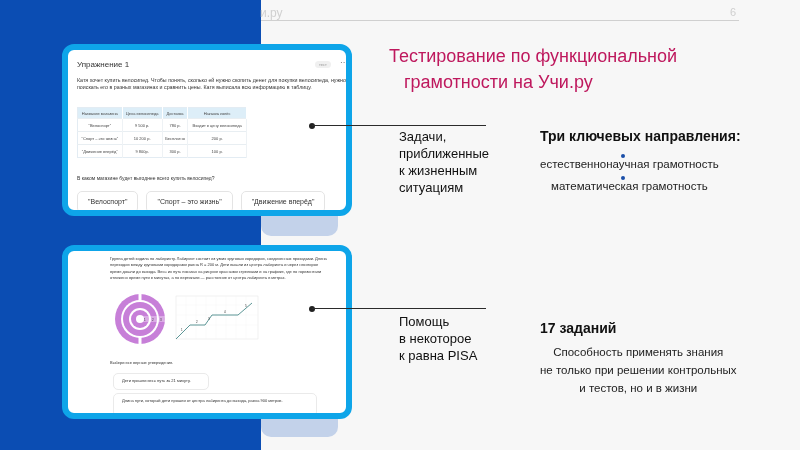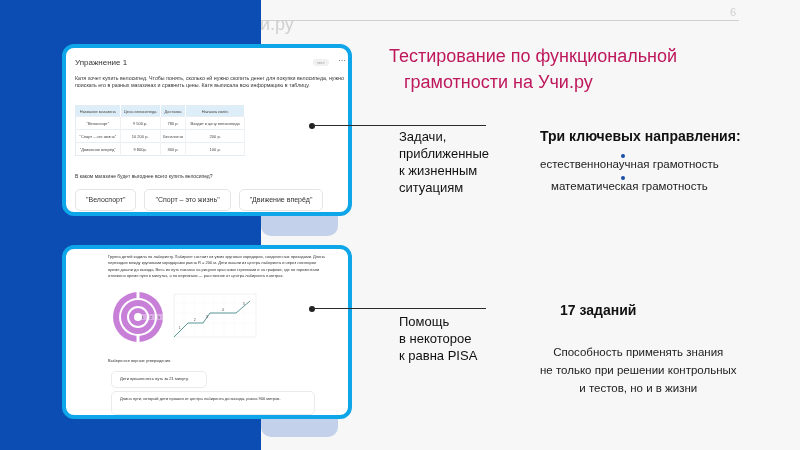--- a/index.html
+++ b/index.html
@@ -1,25 +1,25 @@
 <!DOCTYPE html>
 <html><head>
 <meta charset="utf-8">
 <style>
   * { box-sizing: border-box; margin: 0; padding: 0; }
   html, body { width: 800px; height: 450px; overflow: hidden; }
   body { position: relative; background: #f7f7f7; font-family: "Liberation Sans", sans-serif; color: #111; }
   .blue-band { position: absolute; left: 0; top: 0; width: 261px; height: 450px; background: #0b4db3; }
   .header-line2 { position: absolute; left: 261px; top: 20px; width: 478px; height: 1px; background: #d0d0d0; }
-  .header-brand { position: absolute; left: 260px; top: 6px; font-size: 18px; color: #d0d0d0; margin-top: 8px; }
+  .header-brand { position: absolute; left: 260px; top: 6px; font-size: 12px; color: #d0d0d0; }
   .page-num { position: absolute; left: 730px; top: 6px; font-size: 11px; color: #cfcfcf; }
 
   .shadow-tab { position: absolute; background: #c3d2ea; border-radius: 0 0 10px 10px; }
 
-  .card { position: absolute; background: #fff; border: 4px solid #0ea5e9; border-radius: 12px; overflow: hidden; }
+  .card { position: absolute; background: #fff; border: 6px solid #0ea5e9; border-radius: 12px; overflow: hidden; }
   .card1 { left: 62px; top: 44px; width: 290px; height: 172px; }
   .card2 { left: 62px; top: 245px; width: 290px; height: 174px; }
 
   .c1-title { position: absolute; left: 9px; top: 10px; font-size: 8px; color: #333; }
   .c1-badge { position: absolute; left: 247px; top: 11px; font-size: 4px; color: #999; background: #f0f0f0; border-radius: 4px; padding: 1px 4px; }
   .c1-more { position: absolute; left: 272px; top: 8px; font-size: 8px; color: #666; }
   .c1-text { position: absolute; left: 9px; top: 27px; width: 270px; font-size: 5.3px; line-height: 7.2px; color: #333; }
   .c1-table { position: absolute; left: 9px; top: 57px; width: 170px; border-collapse: collapse; font-size: 4px; color: #444; border: 1px solid #e3ecf3; border-radius: 3px; }
   .c1-table th { background: #ddeef8; font-weight: normal; height: 11px; padding: 1px; text-align: center; border-right: 1px solid #fff; }
   .c1-table td { height: 13px; padding: 1px; text-align: center; border-top: 1px solid #e8eef2; border-right: 1px solid #eef2f5; }
@@ -40,21 +40,21 @@
 
   .slide-title { position: absolute; left: 389px; top: 43px; font-size: 18px; line-height: 26px; color: #be185d; }
   .slide-title .line2 { display: block; padding-left: 15px; }
 
   .label-block { position: absolute; font-size: 13px; line-height: 17px; color: #111; }
   .label1 { left: 399px; top: 128px; }
   .label2 { left: 399px; top: 313px; }
 
   .section-head { position: absolute; left: 540px; font-size: 14px; font-weight: bold; color: #111; }
   .sh1 { top: 128px; }
-  .sh2 { top: 302px; margin-left: 20px; }
+  .sh2 { top: 320px; }
   .bullets { position: absolute; left: 540px; top: 157px; list-style: none; font-size: 11.5px; color: #222; }
   .bullets li { height: 22px; display: flex; align-items: center; flex-direction: column; }
   .bullets .b { display: inline-block; width: 4px; height: 4px; background: #1a4fa8; border-radius: 50%; margin-right: 12px; margin-top: -3px; }
   .desc { position: absolute; left: 540px; top: 343px; font-size: 11.5px; line-height: 18px; color: #222; text-align: center; }
 </style>
 </head>
 <body>
 
 <div class="blue-band"></div>
 <div class="header-line2"></div>

